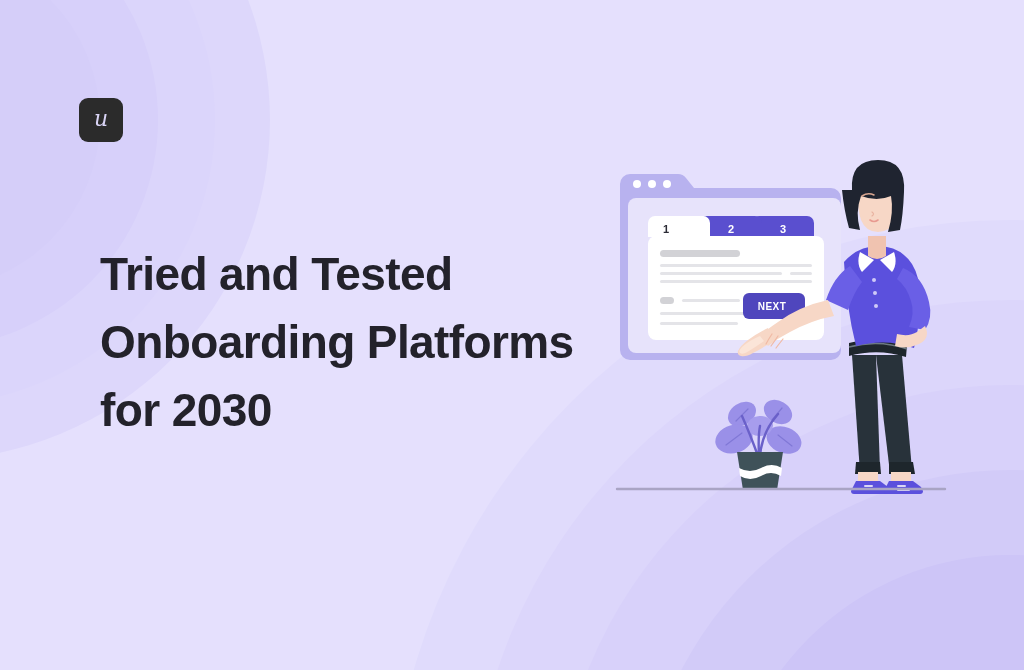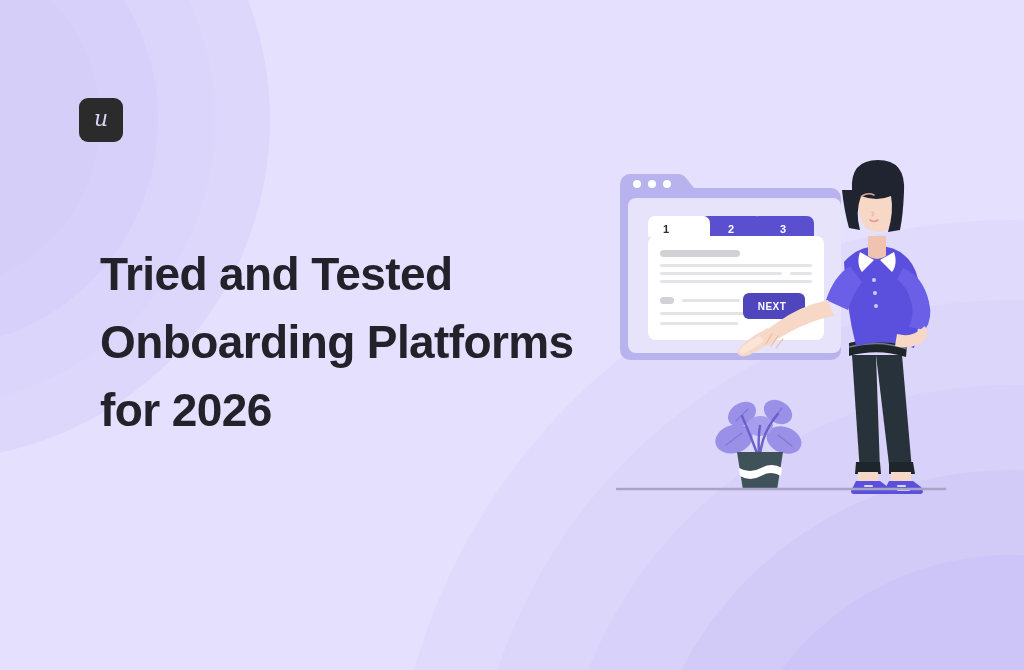--- a/index.html
+++ b/index.html
@@ -91,21 +91,21 @@
       </g>
     </g>
   </svg>
 
   <div class="logo">
     <span class="logo-glyph">u</span>
   </div>
 
   <h1 class="headline">Tried and Tested
 Onboarding Platforms
-for 2026</h1>
+for 2030</h1>
 
   <div class="illustration">
     <svg width="380" height="360" viewBox="0 0 380 360" xmlns="http://www.w3.org/2000/svg">
 
       <g>
 
         <path d="M20 34 a10 10 0 0 1 10 -10 h48 a10 10 0 0 1 8 4 l8 10 h137 a10 10 0 0 1 10 10 v152 a10 10 0 0 1 -10 10 h-201 a10 10 0 0 1 -10 -10 z" fill="#b8b2ef"></path>
 
         <rect x="28" y="48" width="213" height="155" rx="8" fill="#e7e3fb"></rect>
 

